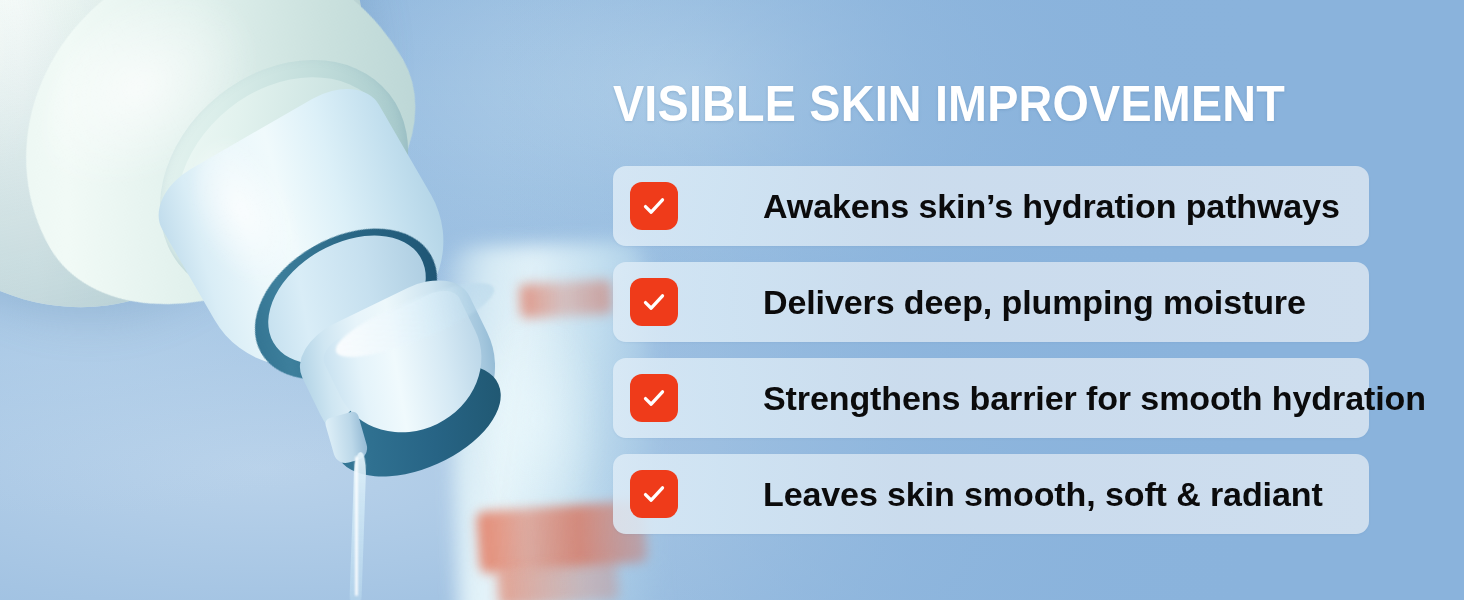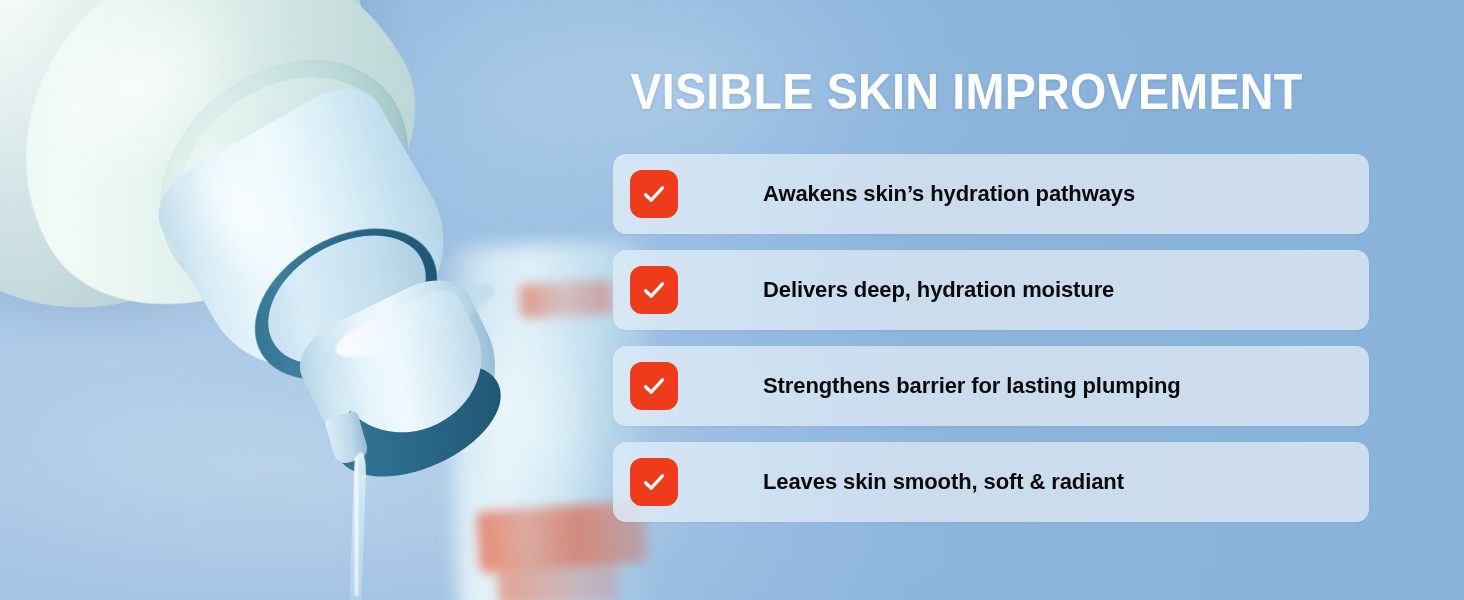--- a/index.html
+++ b/index.html
@@ -346,24 +346,23 @@
       rgba(138,179,220,0.28) 48%,
       rgba(138,179,220,0.72) 62%,
       rgba(138,179,220,0.92) 74%,
       rgba(138,179,220,1) 86%);
   }
 
   
   .content {
     position: absolute;
     left: 613px;
-    top: 4px;
+    top: 16px;
     width: 756px;
     height: 453px;
-    text-align: center;
   }
   .headline {
     position: absolute;
     left: 0;
     top: 60px;
     width: 756px;
     font-size: 50px;
     line-height: 56px;
     font-weight: bold;
     color: #ffffff;
@@ -411,21 +410,21 @@
   }
   .check-box svg { display: block; }
 
   .check-label {
     position: absolute;
     left: 150px;
     top: 0;
     height: 80px;
     display: flex;
     align-items: center;
-    font-size: 22px;
+    font-size: 34px;
     font-weight: bold;
     color: #0b0b0c;
     letter-spacing: -0.1px;
     white-space: nowrap;
   }
 </style>
 </head>
 <body>
 
 <div class="stage">
@@ -480,30 +479,30 @@
         </div>
         <div class="check-label">Awakens skin’s hydration pathways</div>
       </div>
 
       <div class="check-row">
         <div class="check-box">
           <svg width="30" height="30" viewBox="0 0 30 30" aria-hidden="true">
             <path d="M6.5 15.6 L12.2 21.2 L23.5 8.8" fill="none" stroke="#ffffff" stroke-width="3.3" stroke-linecap="round" stroke-linejoin="round"></path>
           </svg>
         </div>
-        <div class="check-label">Delivers deep, hydration moisture</div>
+        <div class="check-label">Delivers deep, plumping moisture</div>
       </div>
 
       <div class="check-row">
         <div class="check-box">
           <svg width="30" height="30" viewBox="0 0 30 30" aria-hidden="true">
             <path d="M6.5 15.6 L12.2 21.2 L23.5 8.8" fill="none" stroke="#ffffff" stroke-width="3.3" stroke-linecap="round" stroke-linejoin="round"></path>
           </svg>
         </div>
-        <div class="check-label">Strengthens barrier for lasting plumping</div>
+        <div class="check-label">Strengthens barrier for smooth hydration</div>
       </div>
 
       <div class="check-row">
         <div class="check-box">
           <svg width="30" height="30" viewBox="0 0 30 30" aria-hidden="true">
             <path d="M6.5 15.6 L12.2 21.2 L23.5 8.8" fill="none" stroke="#ffffff" stroke-width="3.3" stroke-linecap="round" stroke-linejoin="round"></path>
           </svg>
         </div>
         <div class="check-label">Leaves skin smooth, soft &amp; radiant</div>
       </div>

